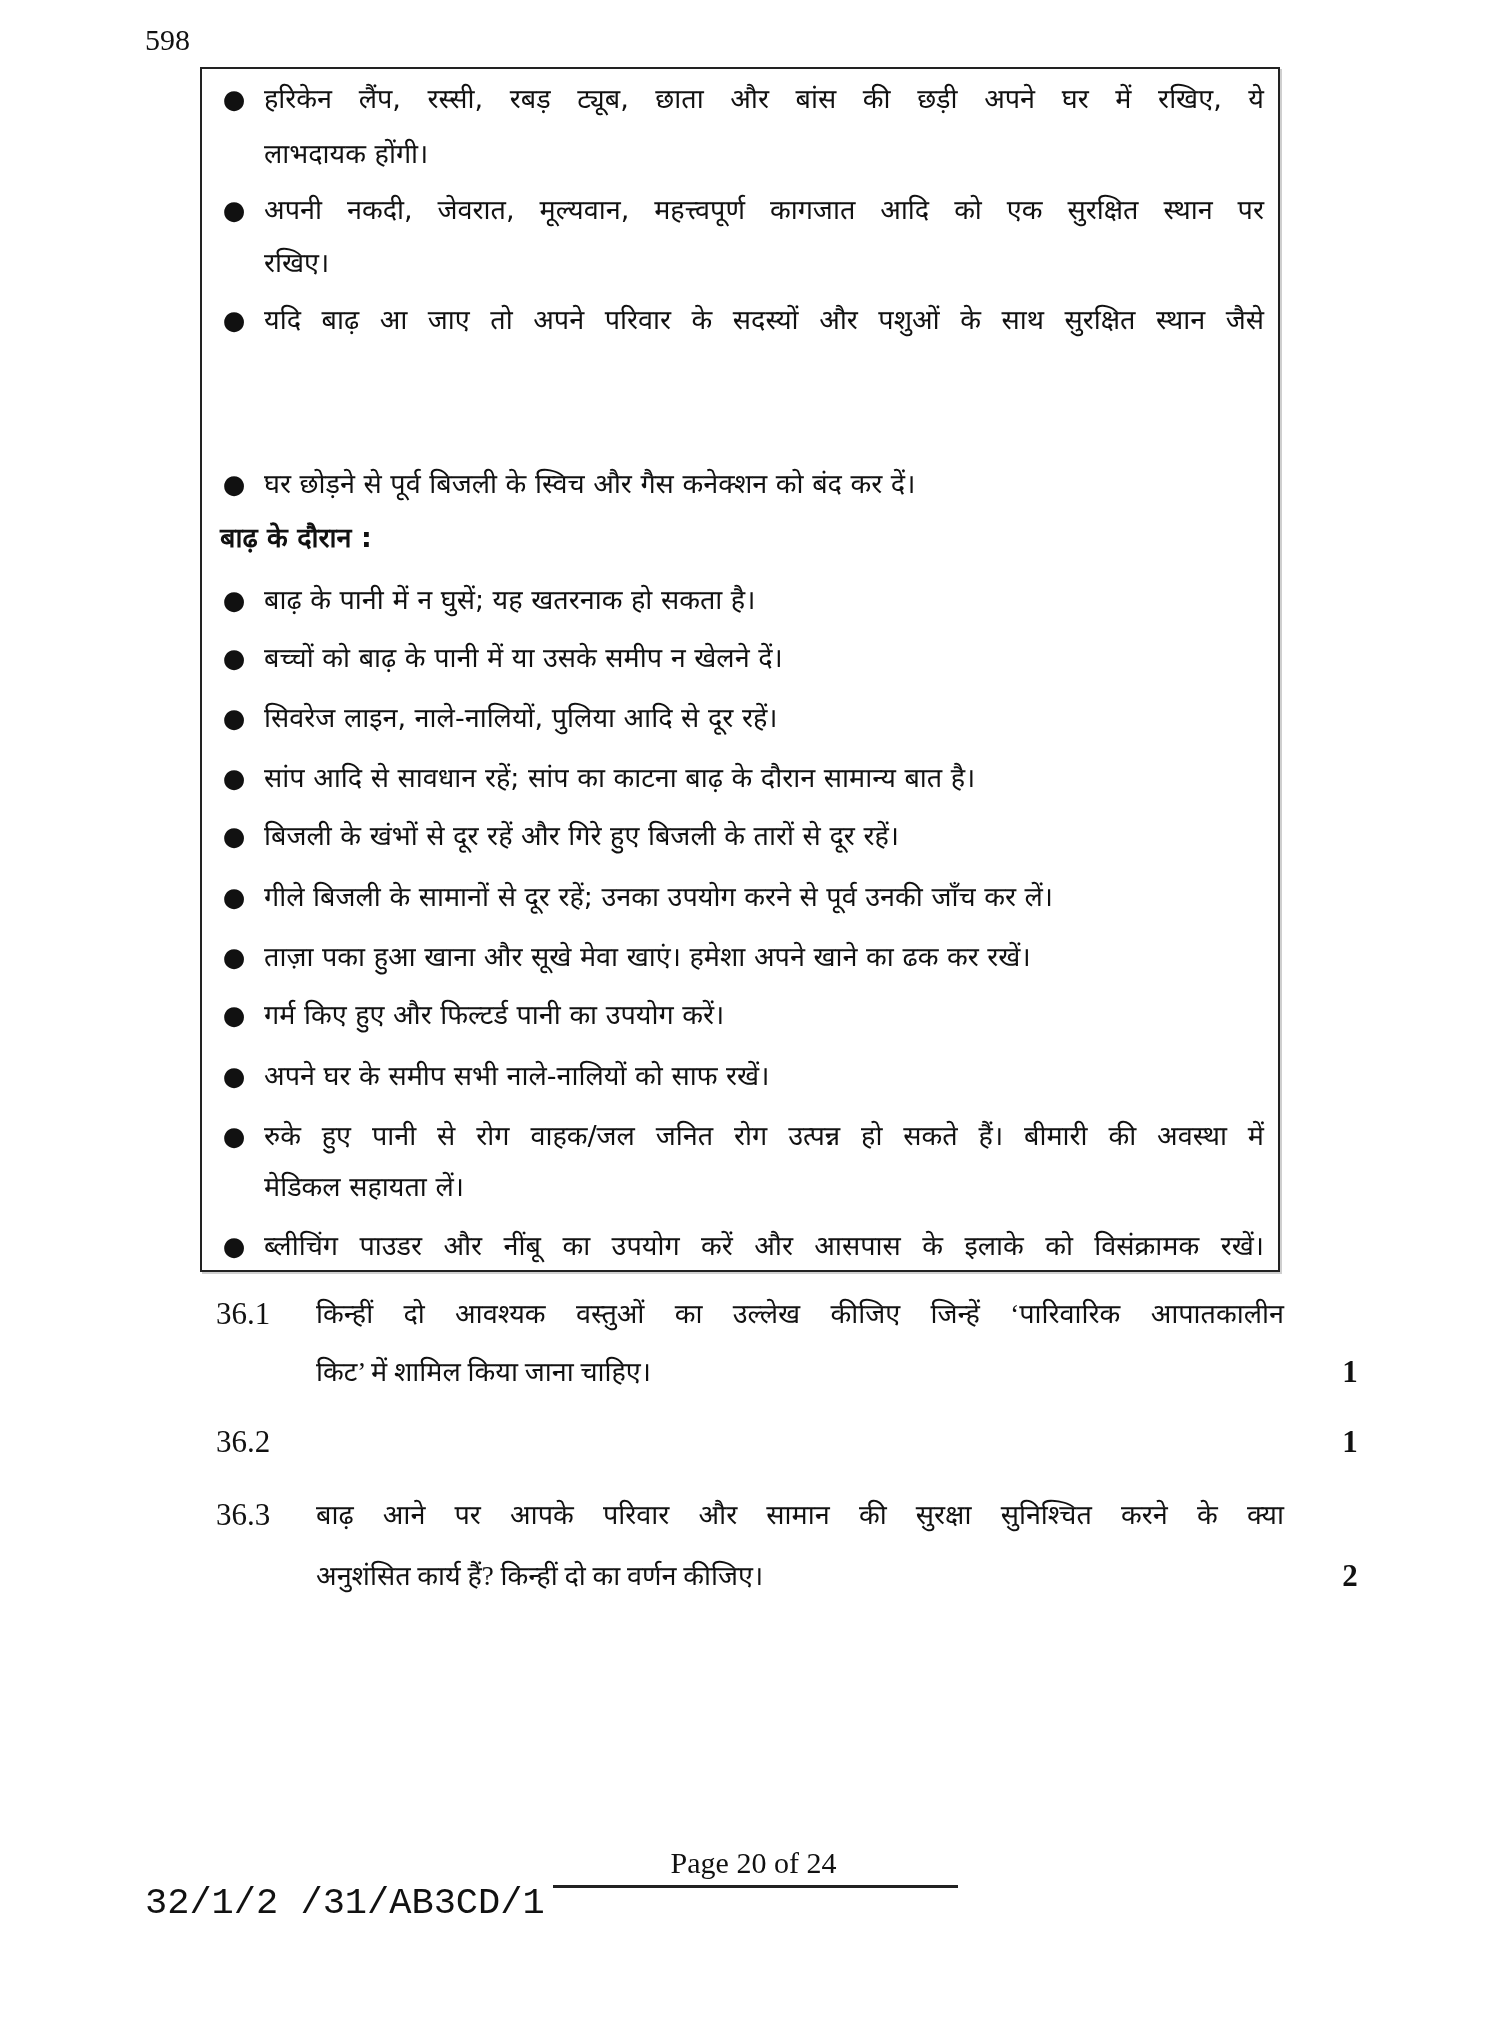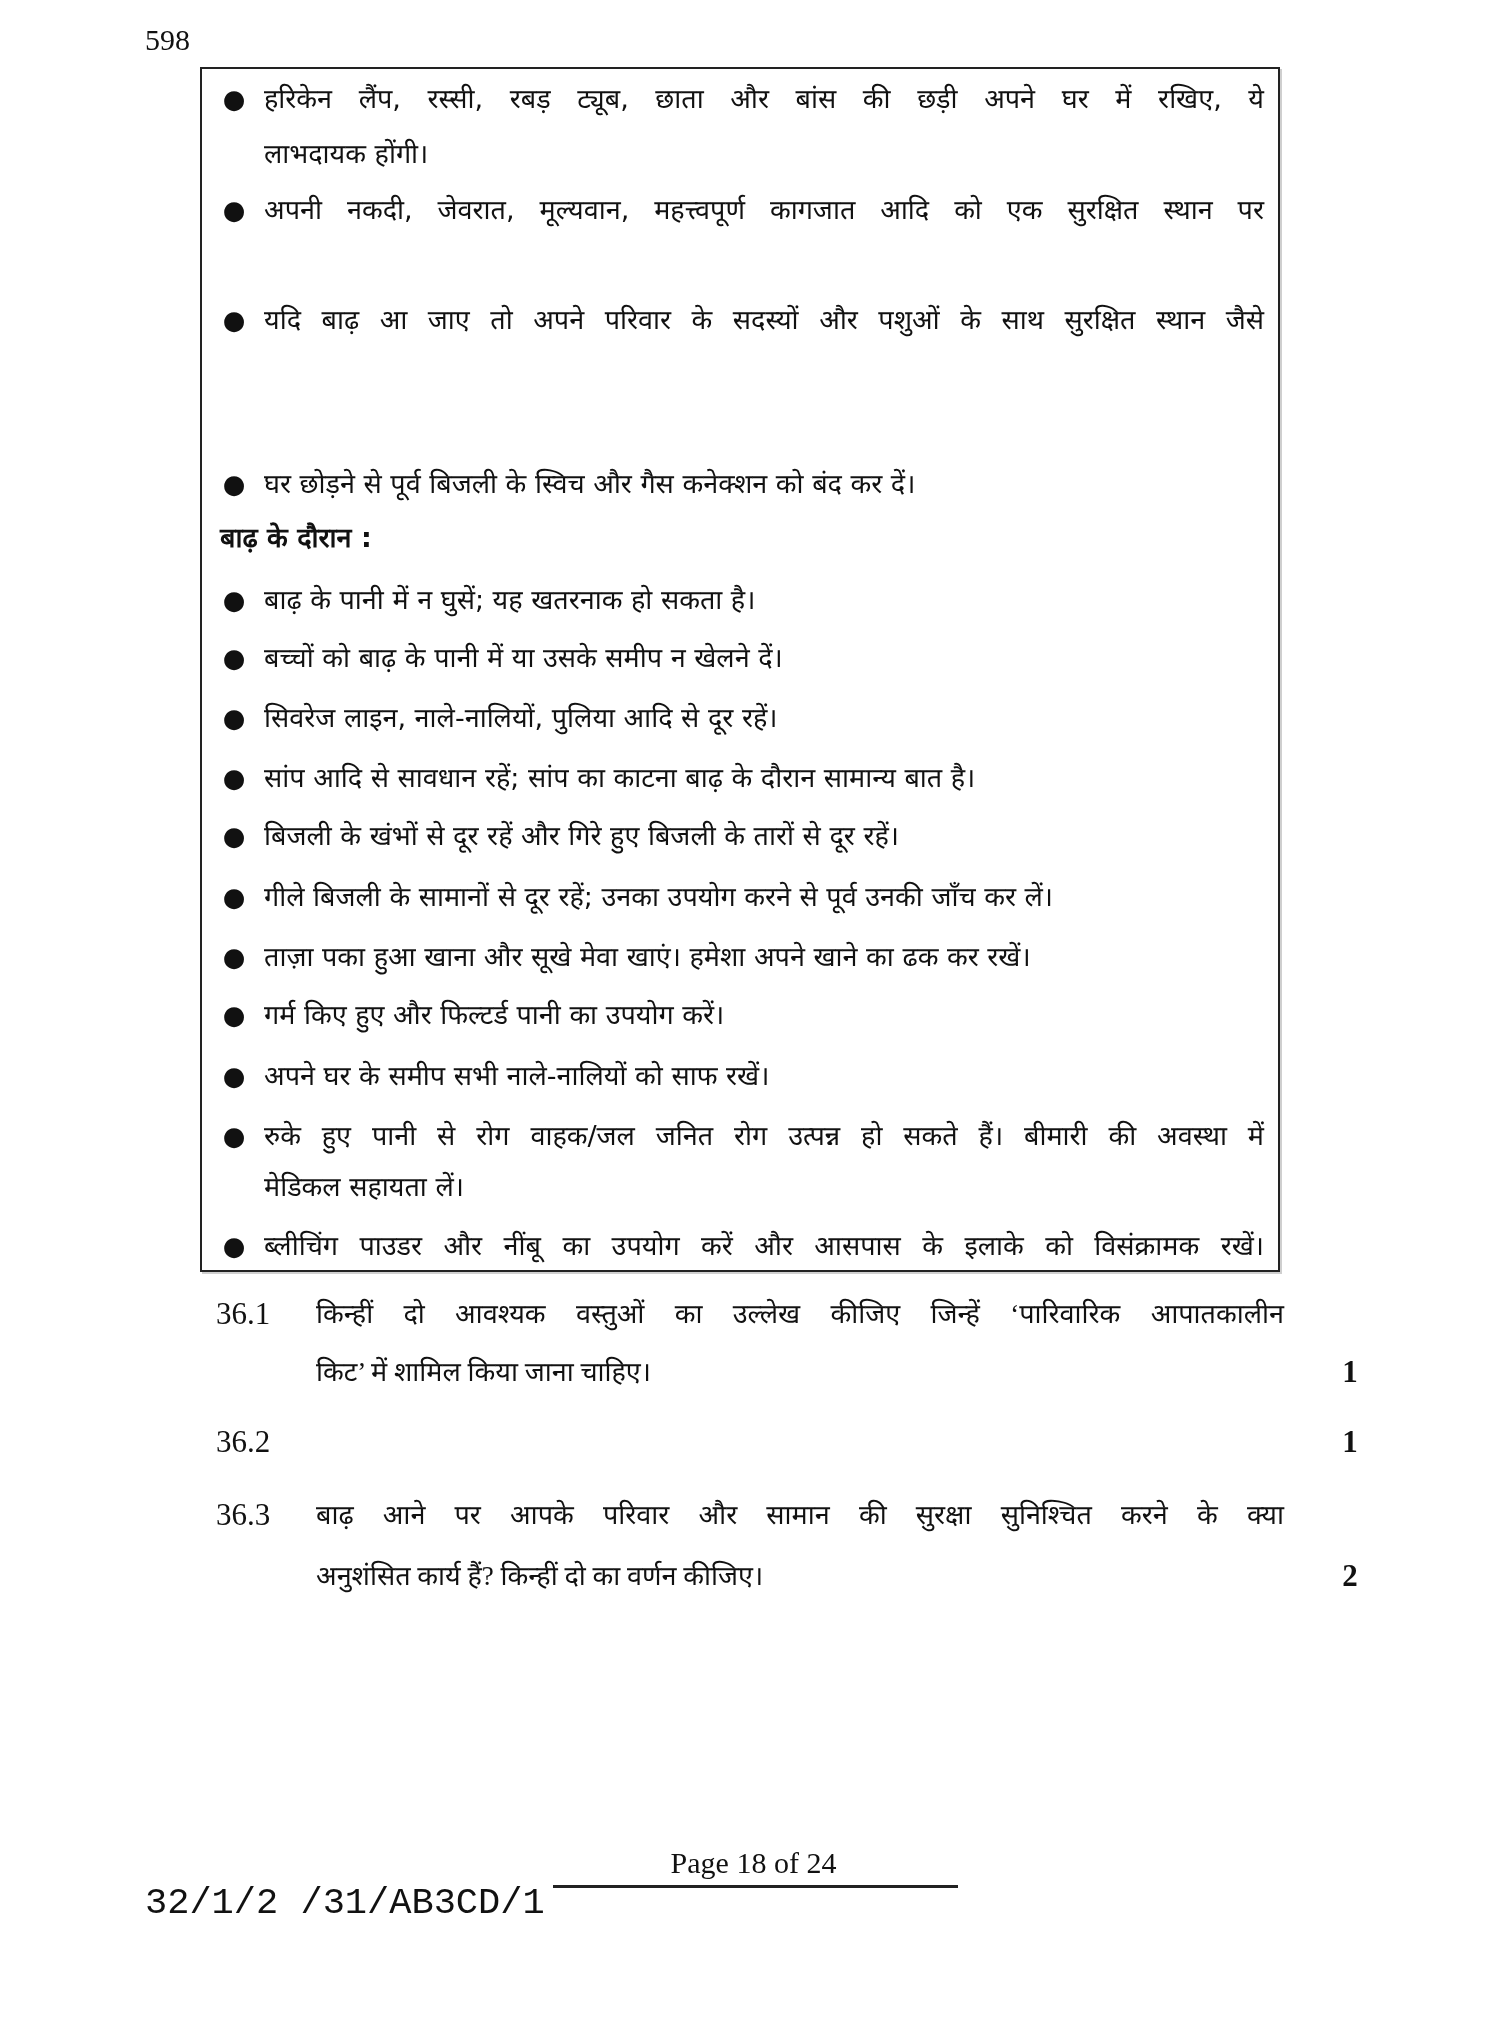--- a/index.html
+++ b/index.html
@@ -142,20 +142,23 @@
       <span class="bullet">●</span>
       <span class="btext">हरिकेन लैंप, रस्सी, रबड़ ट्यूब, छाता और बांस की छड़ी अपने घर में रखिए, ये</span>
     </div>
     <div class="row" style="top:56px">
       <span class="btext last">लाभदायक होंगी।</span>
     </div>
     <div class="row" style="top:112px">
       <span class="bullet">●</span>
       <span class="btext">अपनी नकदी, जेवरात, मूल्यवान, महत्त्वपूर्ण कागजात आदि को एक सुरक्षित स्थान पर</span>
     </div>
+    <div class="row" style="top:165px">
+      <span class="btext last">रखिए।</span>
+    </div>
     <div class="row" style="top:222px">
       <span class="bullet">●</span>
       <span class="btext">यदि बाढ़ आ जाए तो अपने परिवार के सदस्यों और पशुओं के साथ सुरक्षित स्थान जैसे</span>
     </div>
     <div class="row" style="top:386px">
       <span class="bullet">●</span>
       <span class="btext last">घर छोड़ने से पूर्व बिजली के स्विच और गैस कनेक्शन को बंद कर दें।</span>
     </div>
     <div class="row" style="top:440px">
       <span class="heading">बाढ़ के दौरान :</span>
@@ -232,16 +235,16 @@
       <span class="q-num">36.3</span>
       <span class="q-text">बाढ़ आने पर आपके परिवार और सामान की सुरक्षा सुनिश्चित करने के क्या</span>
     </div>
     <div class="q-row" style="top:1546px; left:0; right:0;">
       <span class="q-text last">अनुशंसित कार्य हैं? किन्हीं दो का वर्णन कीजिए।</span>
       <span class="q-marks">2</span>
     </div>
   </div>
 
   <div class="footer-code">32/1/2 /31/AB3CD/1</div>
-  <div class="footer-page">Page 18 of 24</div>
+  <div class="footer-page">Page 20 of 24</div>
   <div class="footer-rule"></div>
 
 </div>
 
 </body></html>

